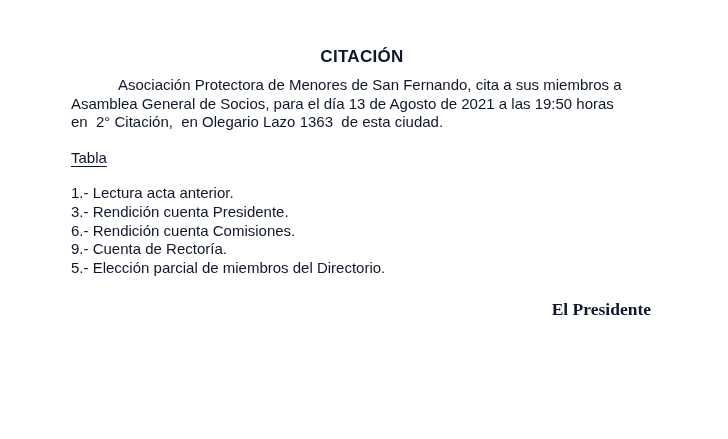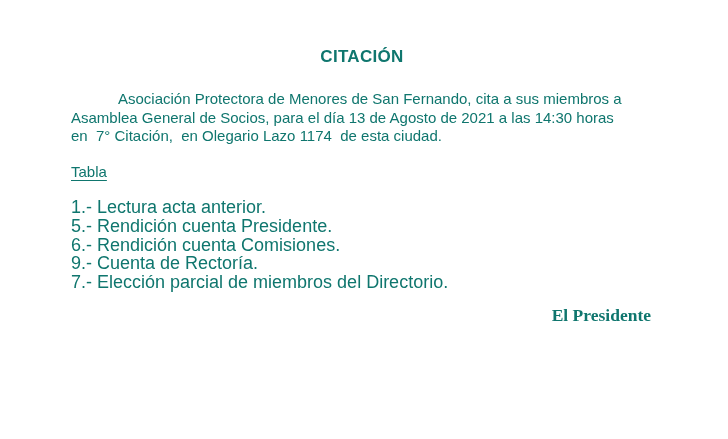--- a/index.html
+++ b/index.html
@@ -5,87 +5,87 @@
   html, body {
     margin: 0;
     padding: 0;
     background: #ffffff;
   }
   .page {
     position: relative;
     width: 728px;
     height: 439px;
     background: #ffffff;
-    color: #0f766e;
+    color: #0f172a;
     font-family: "Liberation Sans", sans-serif;
     box-sizing: border-box;
     padding: 47px 75px 0 71px;
     overflow: hidden;
   }
   .doc-title {
     text-align: center;
     font-weight: bold;
     font-size: 17px;
     line-height: 19px;
     letter-spacing: 0.3px;
   }
   .body-paragraph {
-    margin-top: 24px;
+    margin-top: 10px;
     font-size: 15px;
     line-height: 18.6px;
   }
   .body-line {
     white-space: pre;       
   }
   .body-line.indented {
     text-indent: 47px;
   }
   .agenda-heading {
     margin-top: 17px;
     font-size: 15px;
     line-height: 18.6px;
     text-decoration: underline;
     text-underline-offset: 3px;
   }
   .agenda-list {
     margin-top: 17px;
-    font-size: 18px;
+    font-size: 15px;
     line-height: 18.7px;
   }
   .agenda-item {
     white-space: pre;
   }
   .signature {
-    margin-top: 13px;
+    margin-top: 21px;
     text-align: right;
     font-family: "Liberation Serif", serif;
     font-weight: bold;
     font-size: 17.5px;
     line-height: 20px;
     padding-right: 2px;
   }
 </style>
 </head>
 <body>
 
 <div class="page">
 
   <div class="doc-title">CITACIÓN</div>
 
   <div class="body-paragraph">
     <div class="body-line indented">Asociación Protectora de Menores de San Fernando, cita a sus miembros a</div>
-    <div class="body-line">Asamblea General de Socios, para el día 13 de Agosto de 2021 a las 14:30 horas</div>
-    <div class="body-line">en  7° Citación,  en Olegario Lazo 1174  de esta ciudad.</div>
+    <div class="body-line">Asamblea General de Socios, para el día 13 de Agosto de 2021 a las 19:50 horas</div>
+    <div class="body-line">en  2° Citación,  en Olegario Lazo 1363  de esta ciudad.</div>
   </div>
 
   <div class="agenda-heading">Tabla</div>
 
   <div class="agenda-list">
     <div class="agenda-item">1.- Lectura acta anterior.</div>
-    <div class="agenda-item">5.- Rendición cuenta Presidente.</div>
+    <div class="agenda-item">3.- Rendición cuenta Presidente.</div>
     <div class="agenda-item">6.- Rendición cuenta Comisiones.</div>
     <div class="agenda-item">9.- Cuenta de Rectoría.</div>
-    <div class="agenda-item">7.- Elección parcial de miembros del Directorio.</div>
+    <div class="agenda-item">5.- Elección parcial de miembros del Directorio.</div>
   </div>
 
   <div class="signature">El Presidente</div>
 
 </div>
 
 </body></html>

